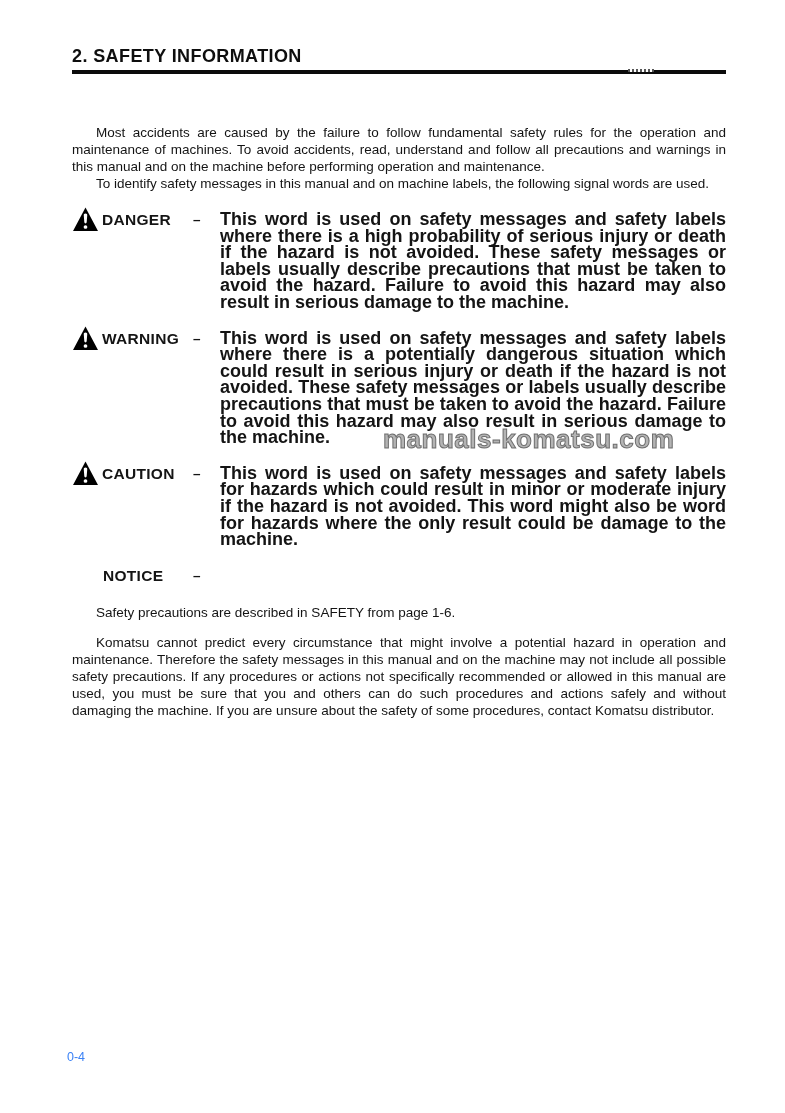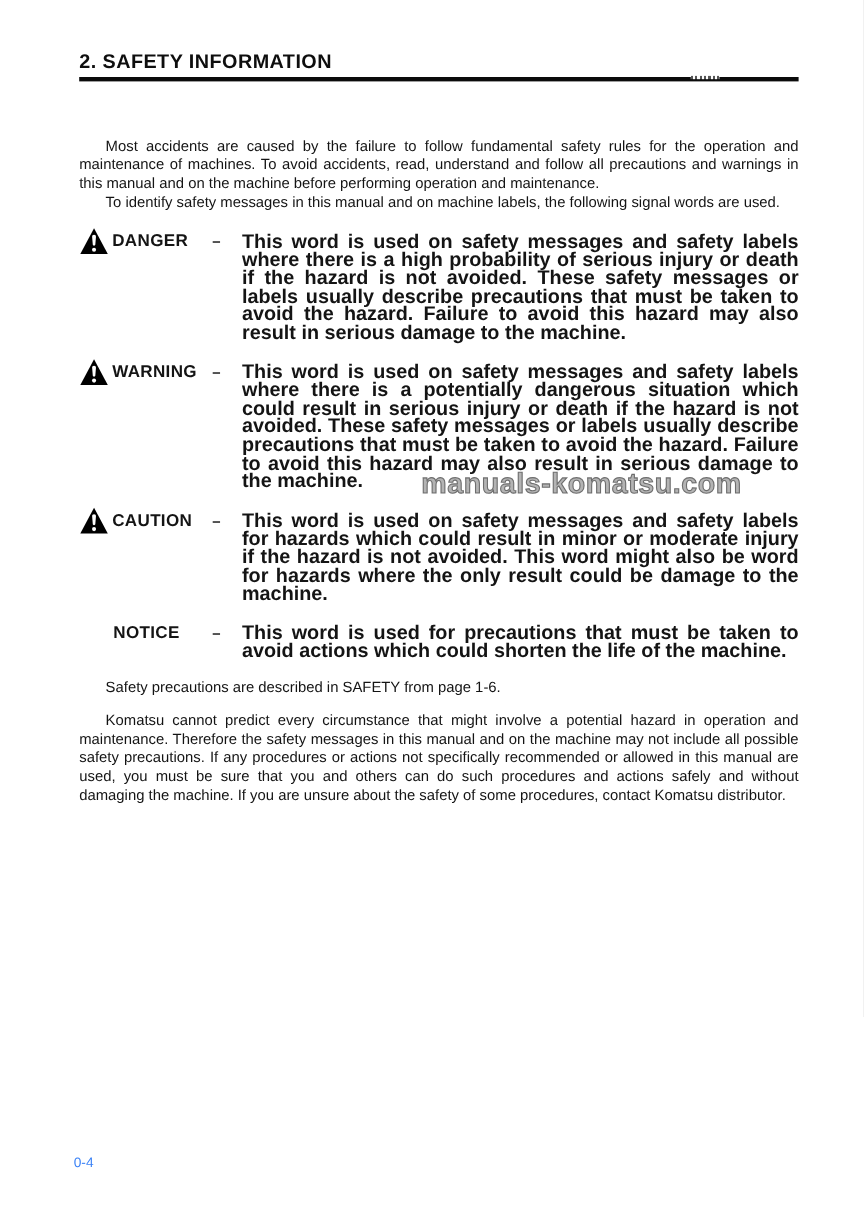--- a/index.html
+++ b/index.html
@@ -165,21 +165,20 @@
       </div>
       <div class="signal-dash">–</div>
       <div class="signal-text">This word is used on safety messages and safety labels for hazards which could result in minor or moderate injury if the hazard is not avoided. This word might also be word for hazards where the only result could be damage to the machine.</div>
     </div>
 
     <div class="signal-block">
       <div class="signal-head no-icon">
         <span class="signal-label">NOTICE</span>
       </div>
       <div class="signal-dash">–</div>
-      <div class="signal-text">This word is used for precautions that must be taken to avoid actions which could shorten the life of the machine.</div>
     </div>
 
     <p class="safety-note">Safety precautions are described in SAFETY from page 1-6.</p>
 
     <p class="para closing">Komatsu cannot predict every circumstance that might involve a potential hazard in operation and maintenance. Therefore the safety messages in this manual and on the machine may not include all possible safety precautions. If any procedures or actions not specifically recommended or allowed in this manual are used, you must be sure that you and others can do such procedures and actions safely and without damaging the machine. If you are unsure about the safety of some procedures, contact Komatsu distributor.</p>
 
   </div>
 
   <div class="rule-artifact"></div>
 

